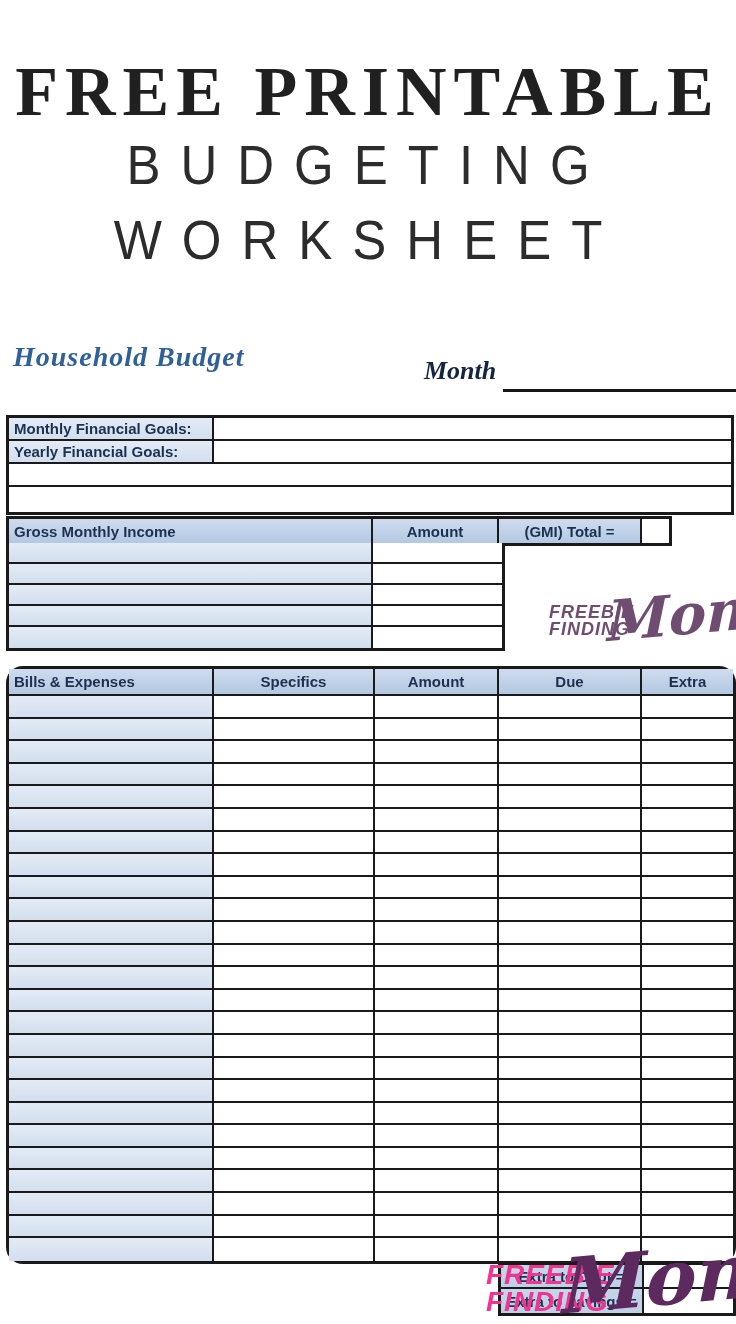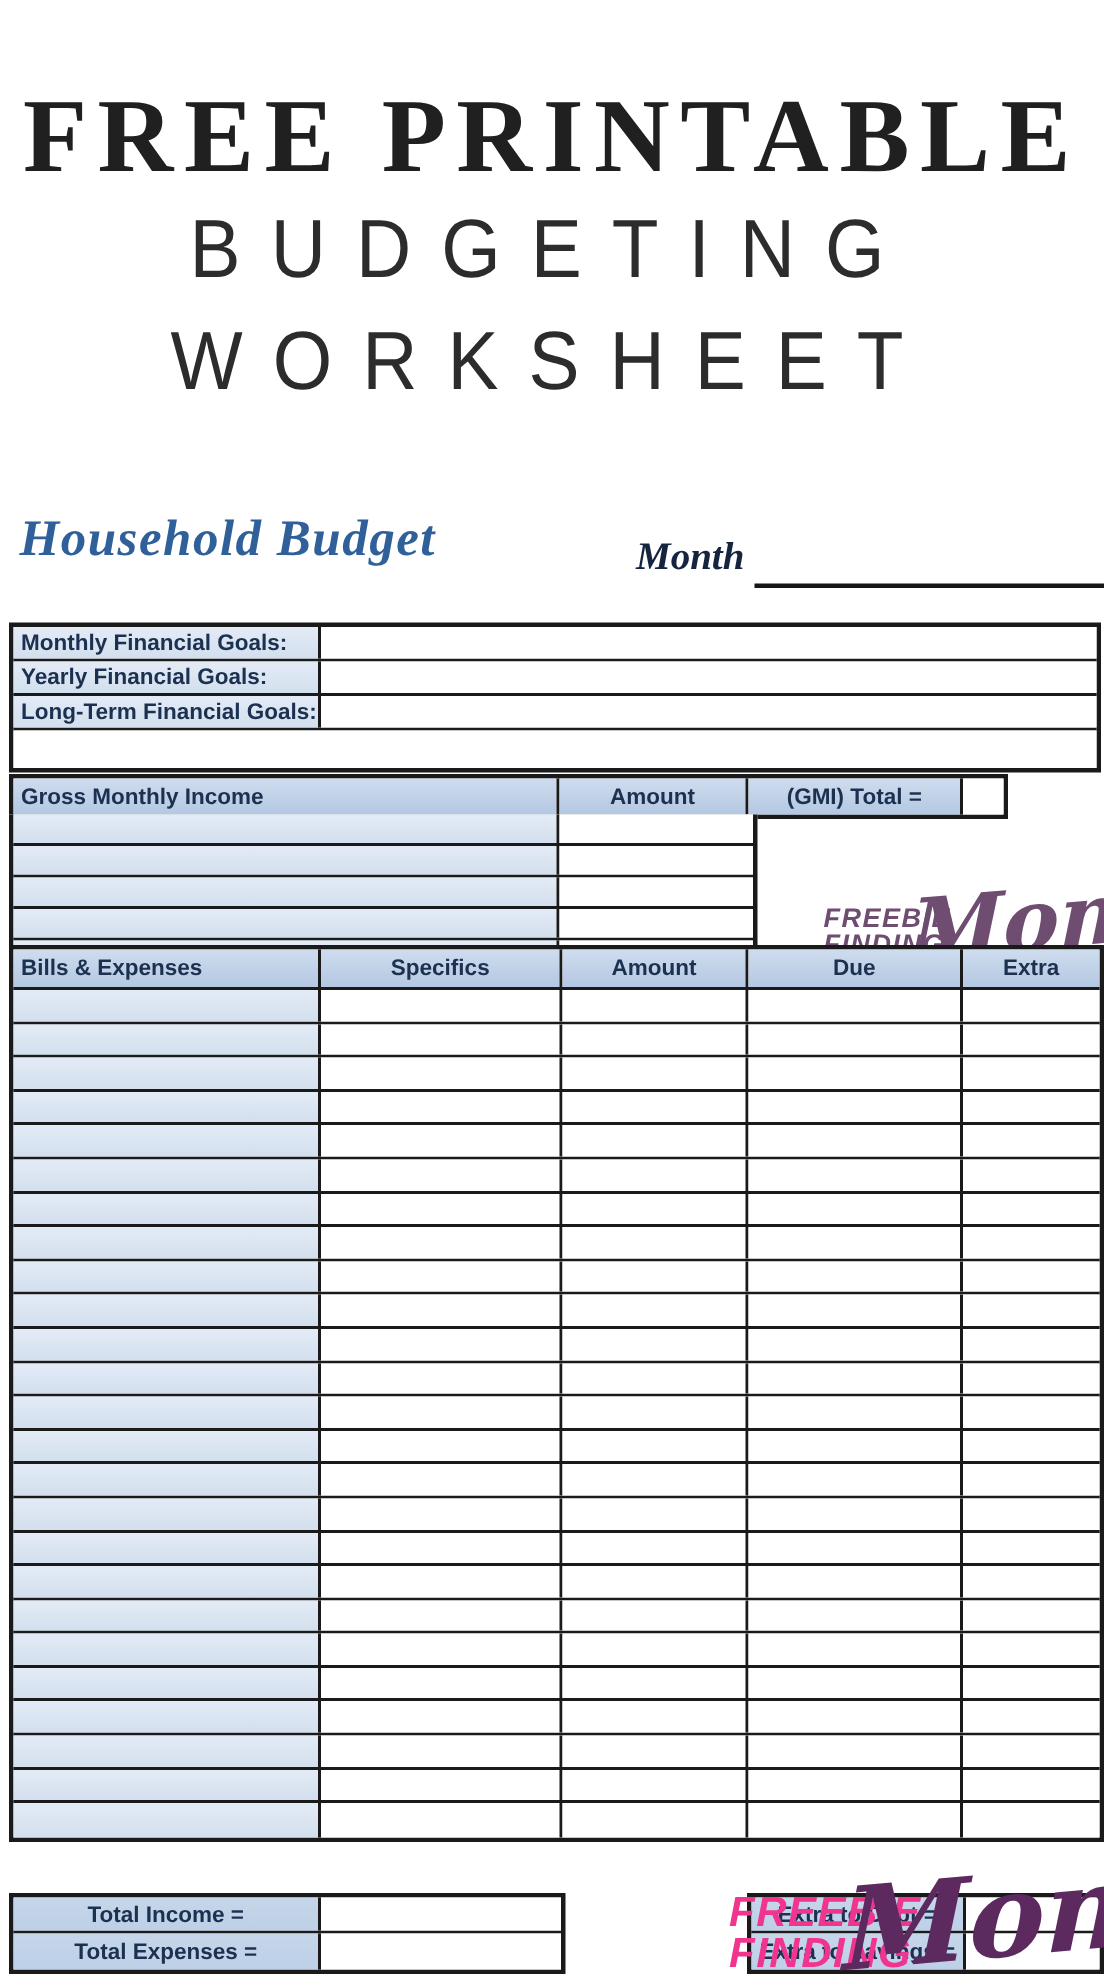--- a/index.html
+++ b/index.html
@@ -39,21 +39,21 @@
   .t-sans{
     font-family:"Liberation Sans", sans-serif;
     font-weight:400;font-size:51px;letter-spacing:20px;
     color:#2c2c2c;
     transform:scaleY(1.08);
   }
   
   .hb-title{
     position:absolute;left:13px;top:341px;
     font-family:"Liberation Serif", serif;
-    font-style:italic;font-weight:700;font-size:34px;
+    font-style:italic;font-weight:700;font-size:28px;
     color:var(--budget-heading-blue);
     letter-spacing:1px;white-space:nowrap;
   }
   .month-label{
     position:absolute;left:424px;top:356px;
     font-family:"Liberation Serif", serif;
     font-style:italic;font-weight:700;font-size:26px;
     color:#152540;
   }
   .month-line{
@@ -85,21 +85,21 @@
   .inc-head .row{height:24px;border-bottom:none;}
   .inc-head .c1{flex:0 0 364px;}
   .inc-head .c2{flex:0 0 126px;}
   .inc-head .c3{flex:0 0 143px;}
   .inc-head .c4{flex:1;background:#fff;}
   .inc-body{left:6px;top:543px;width:499px;border-top:none;}
   .inc-body .row{height:21px;}
   .inc-body .c1{flex:0 0 364px;}
   .inc-body .c2{flex:1;background:#fff;}
   
-  .bills{left:6px;top:630px;width:730px;}
+  .bills{left:6px;top:666px;width:730px;border-radius:17px;}
   .bills .row.head{height:27px;}
   .bills .row{height:22.6px;}
   .bills .c1{flex:0 0 205px;}
   .bills .c2{flex:0 0 161px;}
   .bills .c3{flex:0 0 124px;}
   .bills .c4{flex:0 0 143px;}
   .bills .c5{flex:1;}
   .bills .row:not(.head) .c2,
   .bills .row:not(.head) .c3,
   .bills .row:not(.head) .c4,
@@ -150,21 +150,20 @@
   <div class="tbl goals">
     <div class="row">
       <div class="cell blue lbl">Monthly Financial Goals:</div>
       <div class="cell val"></div>
     </div>
     <div class="row">
       <div class="cell blue lbl">Yearly Financial Goals:</div>
       <div class="cell val"></div>
     </div>
     <div class="row">
-      <div class="cell blue lbl">Long-Term Financial Goals:</div>
       <div class="cell val"></div>
     </div>
     <div class="row tall">
       <div class="cell val" style="flex:1"></div>
     </div>
   </div>
 
   <div class="tbl inc-head">
     <div class="row">
       <div class="cell hdr c1">Gross Monthly Income</div>
@@ -385,30 +384,20 @@
         <div class="row">
         <div class="cell blue c1"></div>
         <div class="cell c2"></div>
         <div class="cell c3"></div>
         <div class="cell c4"></div>
         <div class="cell c5"></div>
       </div>
       </div>
   </div>
 
-  <div class="tbl tot-left">
-    <div class="row">
-      <div class="cell lbl ctr">Total Income =</div>
-      <div class="cell val"></div>
-    </div>
-    <div class="row">
-      <div class="cell lbl ctr">Total Expenses =</div>
-      <div class="cell val"></div>
-    </div>
-  </div>
 
   <div class="tbl tot-right">
     <div class="row">
       <div class="cell lbl ctr">Extra to Debt =</div>
       <div class="cell val"></div>
     </div>
     <div class="row">
       <div class="cell lbl ctr">Extra to Savings =</div>
       <div class="cell val"></div>
     </div>

